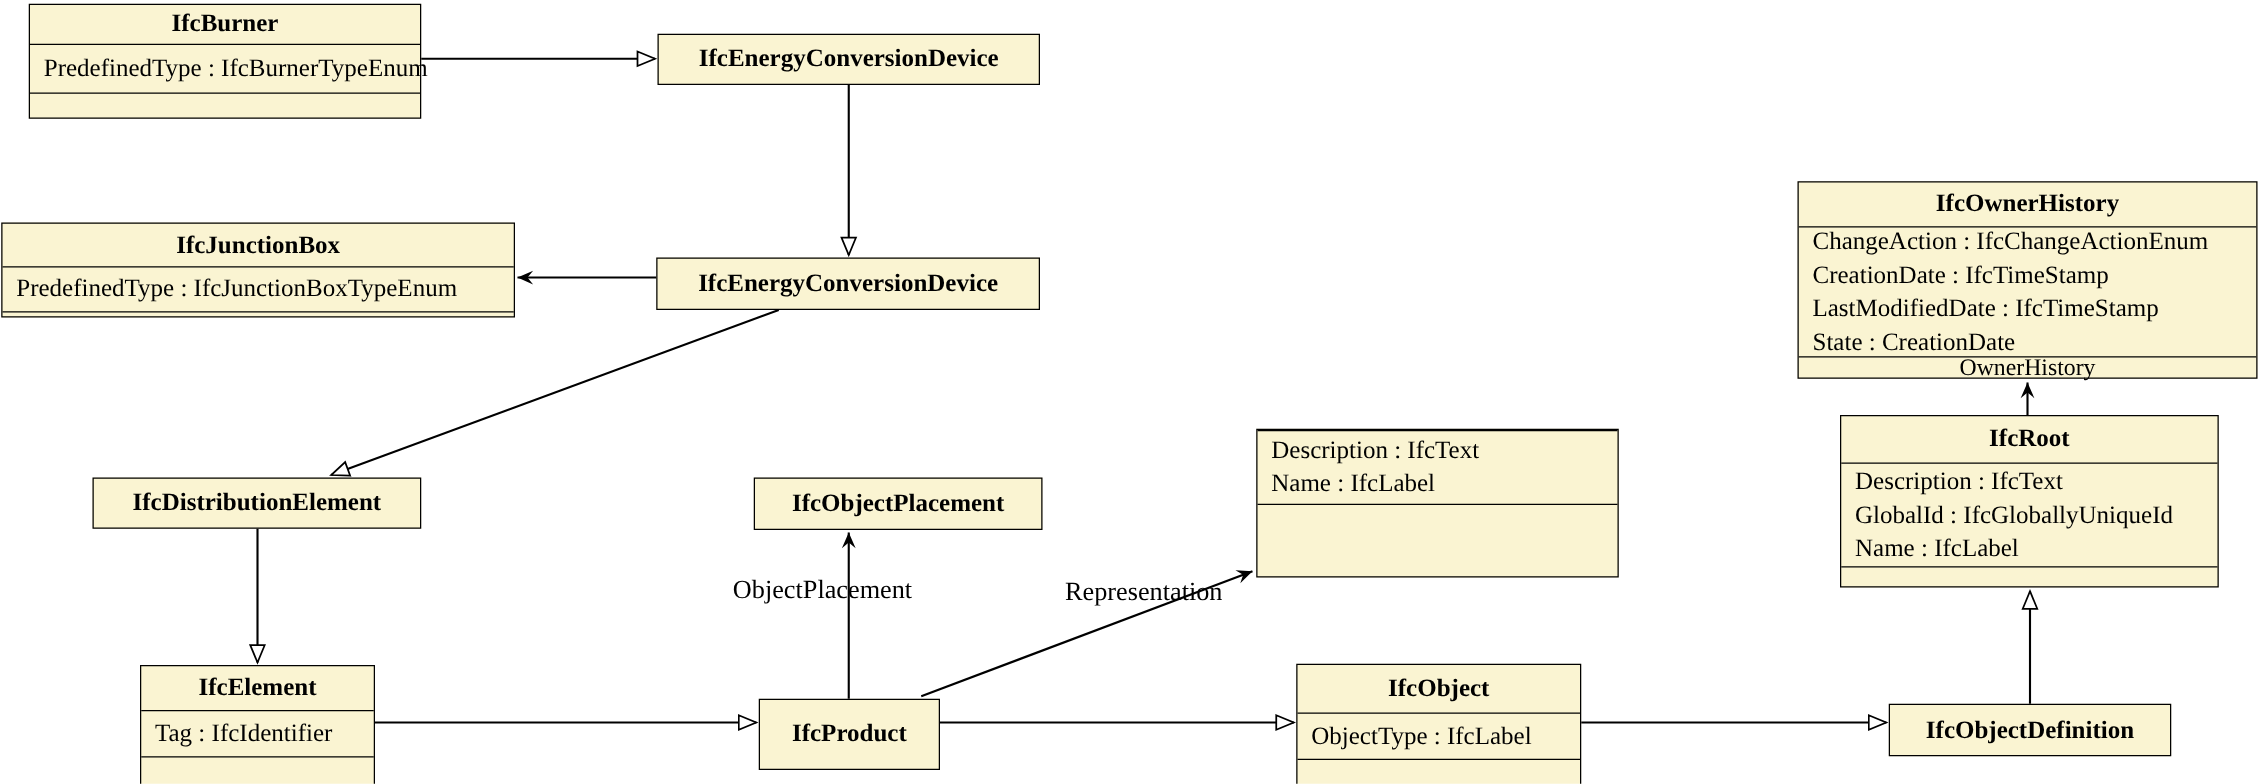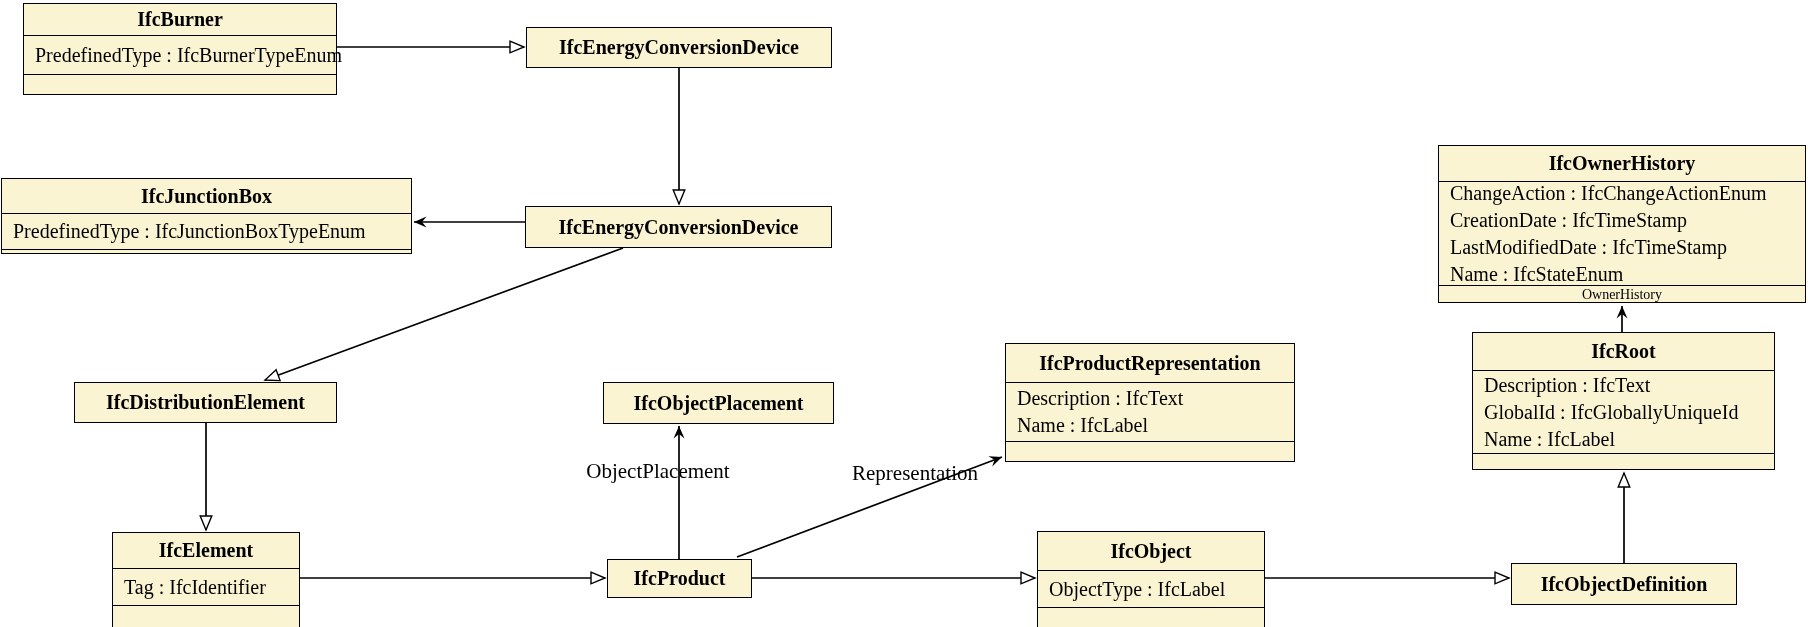--- a/index.html
+++ b/index.html
@@ -39,21 +39,21 @@
   }
   .uml-attr{line-height:27px;white-space:nowrap;}
   .uml-empty{
     border-top:1.5px solid var(--node-border);
     flex:1 1 auto;
   }
   .uml-bottom{
     border-top:1.5px solid var(--node-border);
     flex:1 1 auto;
     display:flex;align-items:center;justify-content:center;
-    font-size:14px;line-height:18px;
+    font-size:19px;line-height:18px;
   }
   .edge-label{
     position:absolute;z-index:1;
     font-size:21px;text-align:center;white-space:nowrap;
   }
   #edges{
     position:absolute;left:0;top:0;z-index:5;pointer-events:none;
   }
   #edges line{stroke:var(--line-color);stroke-width:1.7;}
 </style>
@@ -86,55 +86,54 @@
 
 <div class="uml-class single" style="left:74px;top:382px;width:263px;height:41px;">
   <div class="uml-title">IfcDistributionElement</div>
 </div>
 
 <div class="uml-class single" style="left:564px;top:382px;width:231px;height:42px;margin-left:39px;">
   <div class="uml-title">IfcObjectPlacement</div>
 </div>
 
 <div class="uml-class" style="left:1005px;top:343px;width:290px;height:119px;">
-  <div class="uml-title" style="height:38px;">IfcProductRepresentation</div>
   <div class="uml-attrs" style="height:59px;">
     <div class="uml-attr">Description : IfcText</div>
     <div class="uml-attr">Name : IfcLabel</div>
   </div>
   <div class="uml-empty"></div>
 </div>
 
 <div class="uml-class" style="left:112px;top:532px;width:188px;height:102px;">
   <div class="uml-title" style="height:35px;">IfcElement</div>
   <div class="uml-attrs" style="height:37px;">
     <div class="uml-attr">Tag : IfcIdentifier</div>
   </div>
   <div class="uml-empty"></div>
 </div>
 
-<div class="uml-class single" style="left:607px;top:559px;width:145px;height:39px;">
+<div class="uml-class single" style="left:607px;top:559px;width:145px;height:57px;">
   <div class="uml-title">IfcProduct</div>
 </div>
 
 <div class="uml-class" style="left:1037px;top:531px;width:228px;height:103px;">
   <div class="uml-title" style="height:38px;">IfcObject</div>
   <div class="uml-attrs" style="height:37px;">
     <div class="uml-attr">ObjectType : IfcLabel</div>
   </div>
   <div class="uml-empty"></div>
 </div>
 
 <div class="uml-class" style="left:1438px;top:145px;width:368px;height:158px;">
   <div class="uml-title" style="height:35px;">IfcOwnerHistory</div>
   <div class="uml-attrs" style="height:104px;">
     <div class="uml-attr">ChangeAction : IfcChangeActionEnum</div>
     <div class="uml-attr">CreationDate : IfcTimeStamp</div>
     <div class="uml-attr">LastModifiedDate : IfcTimeStamp</div>
-    <div class="uml-attr">Name : IfcStateEnum</div>
+    <div class="uml-attr">State : CreationDate</div>
   </div>
   <div class="uml-bottom">OwnerHistory</div>
 </div>
 
 <div class="uml-class" style="left:1472px;top:332px;width:303px;height:138px;">
   <div class="uml-title" style="height:37px;">IfcRoot</div>
   <div class="uml-attrs" style="height:83px;">
     <div class="uml-attr">Description : IfcText</div>
     <div class="uml-attr">GlobalId : IfcGloballyUniqueId</div>
     <div class="uml-attr">Name : IfcLabel</div>

